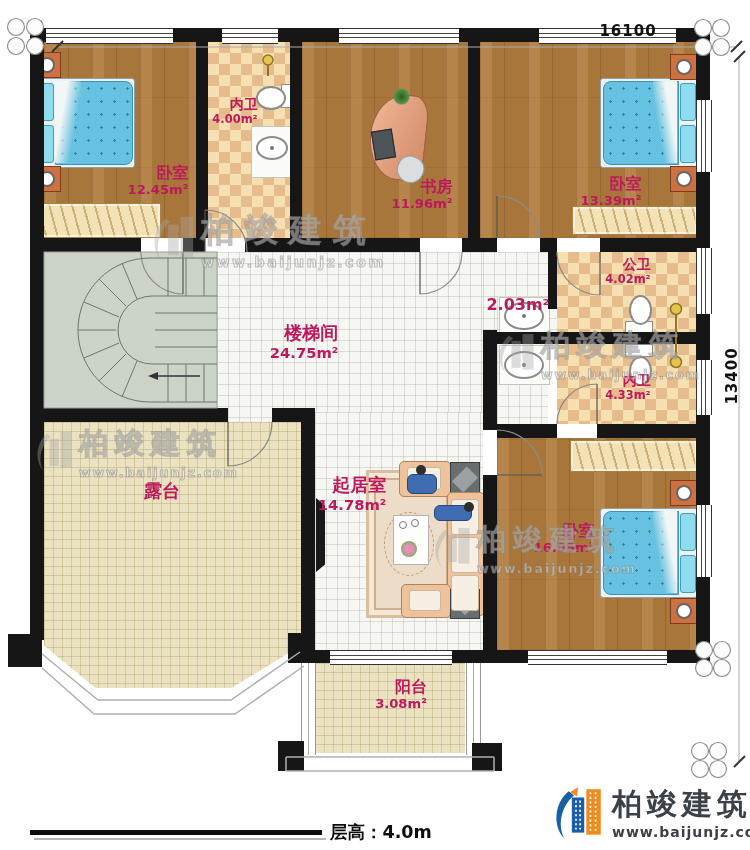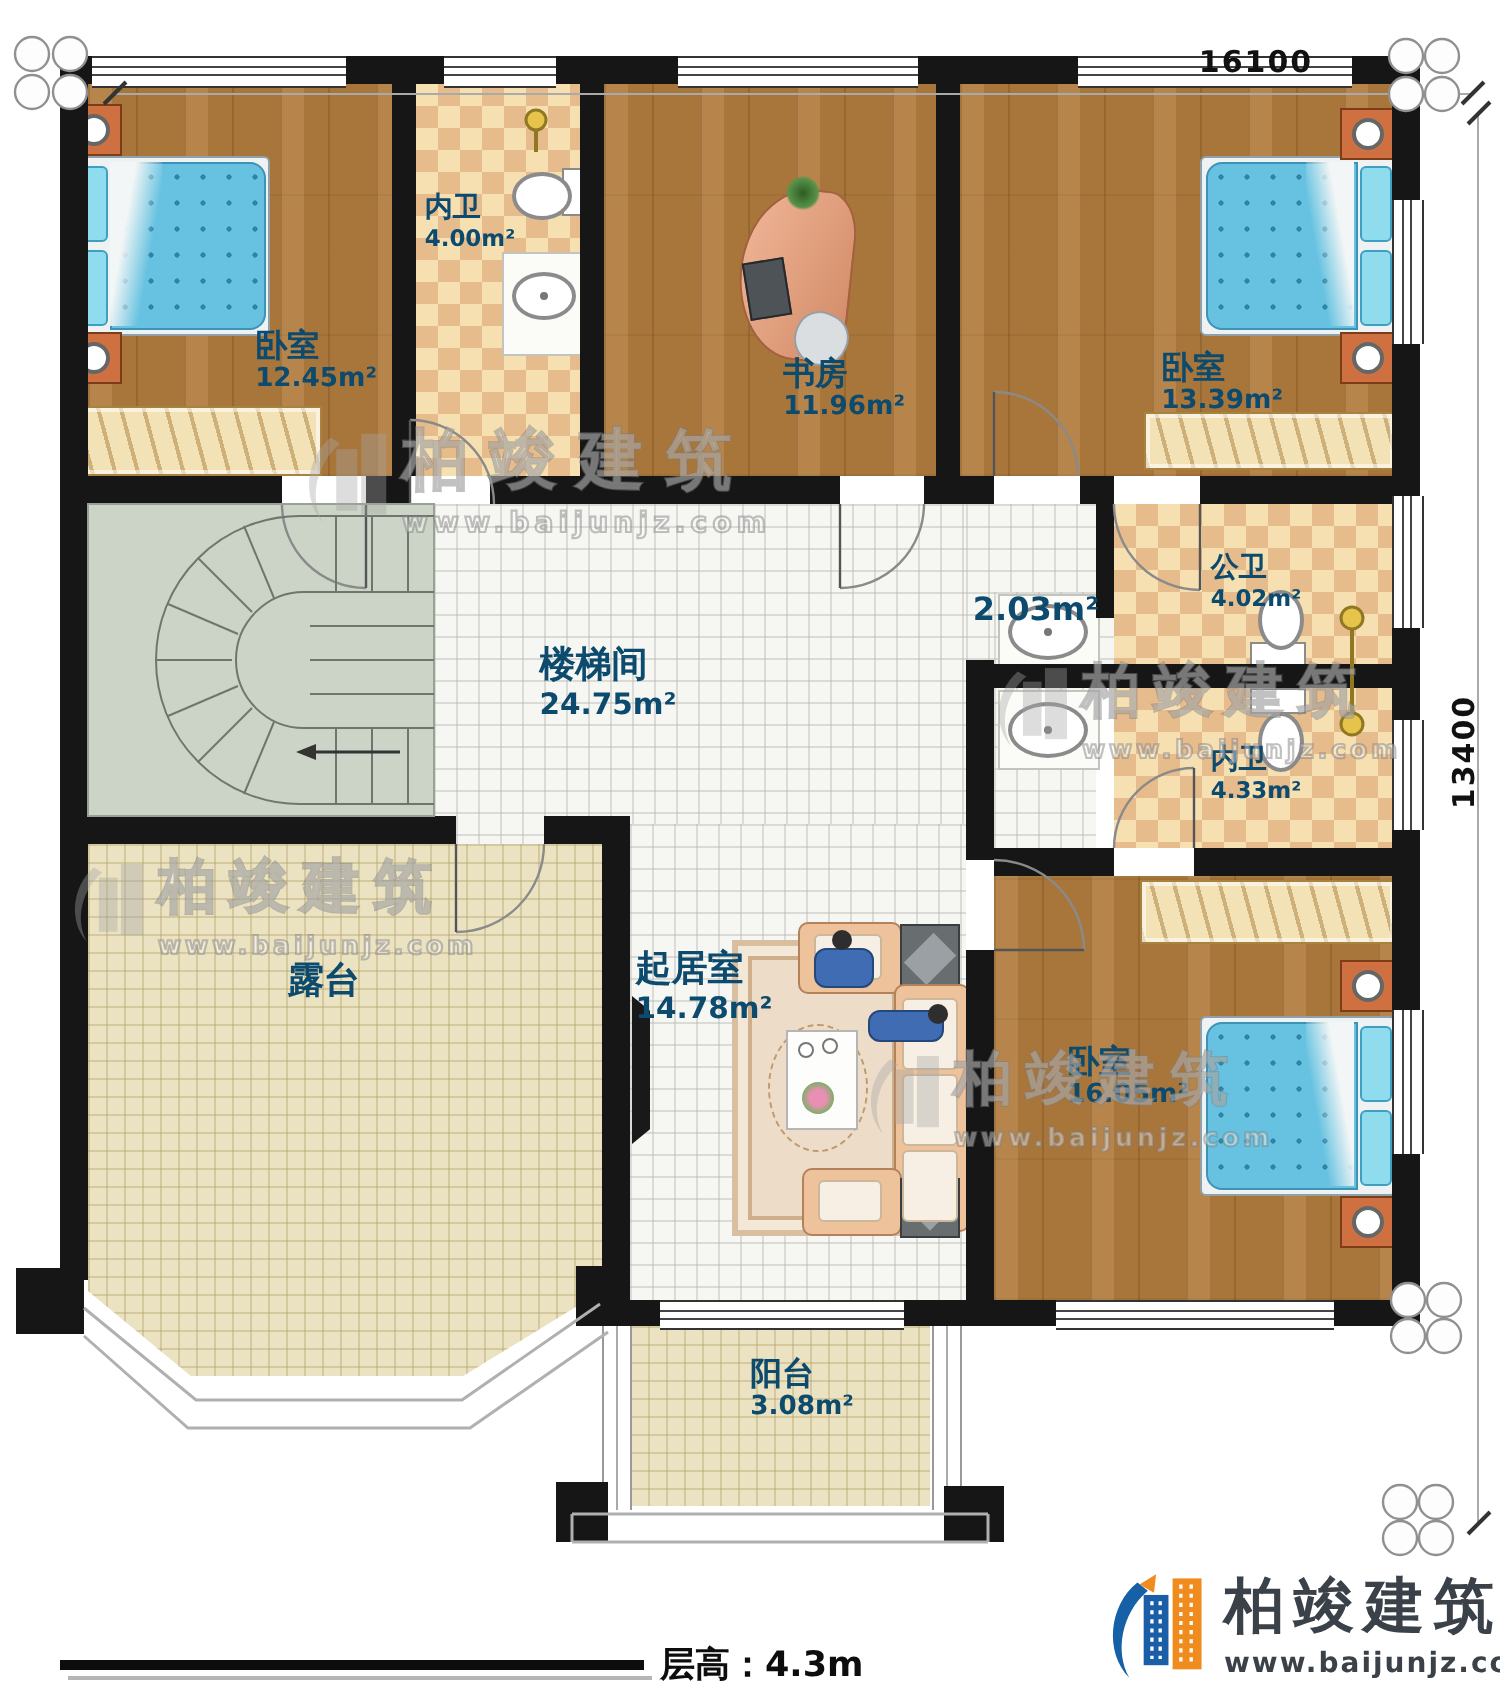--- a/index.html
+++ b/index.html
@@ -66,21 +66,21 @@
   .monitor{position:absolute;left:373px;top:130px;width:19px;height:27px;background:#4e5357;
            border:1px solid #26282a;transform:rotate(-9deg);z-index:11;}
   .chair{position:absolute;left:397px;top:156px;width:25px;height:25px;background:#dbdee0;border:1px solid #97a0a4;
          border-radius:45% 45% 50% 50%;transform:rotate(24deg);z-index:11;}
   .plant{position:absolute;left:393px;top:88px;width:17px;height:17px;z-index:12;
          background:radial-gradient(#2e5c22,#58924a 60%,rgba(0,0,0,0) 72%);}
   .balc-side{position:absolute;background:#fff;border-left:1px solid #999;border-right:1px solid #999;z-index:8;
              background-image:linear-gradient(90deg,#aaa,#aaa);background-repeat:no-repeat;
              background-size:1px 100%;background-position:6px 0;}
   
-  .room-label{position:absolute;transform:translateX(-50%);text-align:left;color:#0c4a6e;
+  .room-label{position:absolute;transform:translateX(-50%);text-align:right;color:#be185d;
               font-weight:bold;line-height:1.2;white-space:nowrap;z-index:60;}
   .room-label .ar{display:block;font-size:.82em;}
   .lbl-lg{font-size:18px;} .lbl-md{font-size:16px;} .lbl-sm{font-size:14px;}
   .dim{position:absolute;font-weight:bold;font-size:15px;color:#111;letter-spacing:1px;z-index:60;}
   
   .wm{position:absolute;display:flex;align-items:flex-start;gap:5px;z-index:70;pointer-events:none;}
   .wm-text{color:rgba(255,255,255,.40);-webkit-text-stroke:1.1px rgba(125,125,125,.48);font-weight:bold;}
   .wm-name{display:block;font-size:33px;letter-spacing:11px;}
   .wm-url{display:block;font-size:14px;letter-spacing:2.6px;margin-top:1px;}
   .wm.small .wm-name{font-size:29px;letter-spacing:7px;}
@@ -341,21 +341,21 @@
     <span class="nm">卧室</span>
     <span class="ar">13.39m²</span>
   </div>
   <div class="room-label lbl-lg" style="left:304px;top:322px">
     <span class="nm">楼梯间</span>
     <span class="ar">24.75m²</span>
   </div>
   <div class="room-label lbl-md" style="left:518px;top:295px">
     <span class="ar" style="font-size:1em">2.03m²</span>
   </div>
-  <div class="room-label lbl-sm" style="left:628px;top:276px">
+  <div class="room-label lbl-sm" style="left:628px;top:256px">
     <span class="nm">公卫</span>
     <span class="ar">4.02m²</span>
   </div>
   <div class="room-label lbl-sm" style="left:628px;top:372px">
     <span class="nm">内卫</span>
     <span class="ar">4.33m²</span>
   </div>
   <div class="room-label lbl-lg" style="left:352px;top:474px">
     <span class="nm">起居室</span>
     <span class="ar">14.78m²</span>
@@ -416,21 +416,21 @@
     </svg>
     <div class="wm-text">
       <span class="wm-name">柏竣建筑</span>
       <span class="wm-url">www.baijunjz.com</span>
     </div>
   </div>
 
   <div class="uline1"></div>
   <div class="uline2"></div>
   <div class="fheight">
-    <span>层高：</span><span>4.3m</span>
+    <span>层高：</span><span>4.0m</span>
   </div>
   <div class="logo">
     <svg width="56" height="62" viewBox="0 0 54 60">
       <path d="M19,8 C5,19 3,42 15,54 C8,42 11,23 24,12 Z" fill="#1660a8"></path>
       <polygon points="20,9 28,4 27,13" fill="#f08c1e"></polygon>
       <rect x="22" y="14" width="12" height="34" fill="#1b5ea8"></rect>
       <line x1="26" y1="17" x2="26" y2="45" stroke="#fff" stroke-width="1.6" stroke-dasharray="2 2.4"></line>
       <line x1="30" y1="17" x2="30" y2="45" stroke="#fff" stroke-width="1.6" stroke-dasharray="2 2.4"></line>
       <rect x="36" y="6" width="14" height="44" fill="#f08c1e"></rect>
       <line x1="40" y1="9" x2="40" y2="47" stroke="#fff" stroke-width="1.6" stroke-dasharray="2 2.4"></line>

